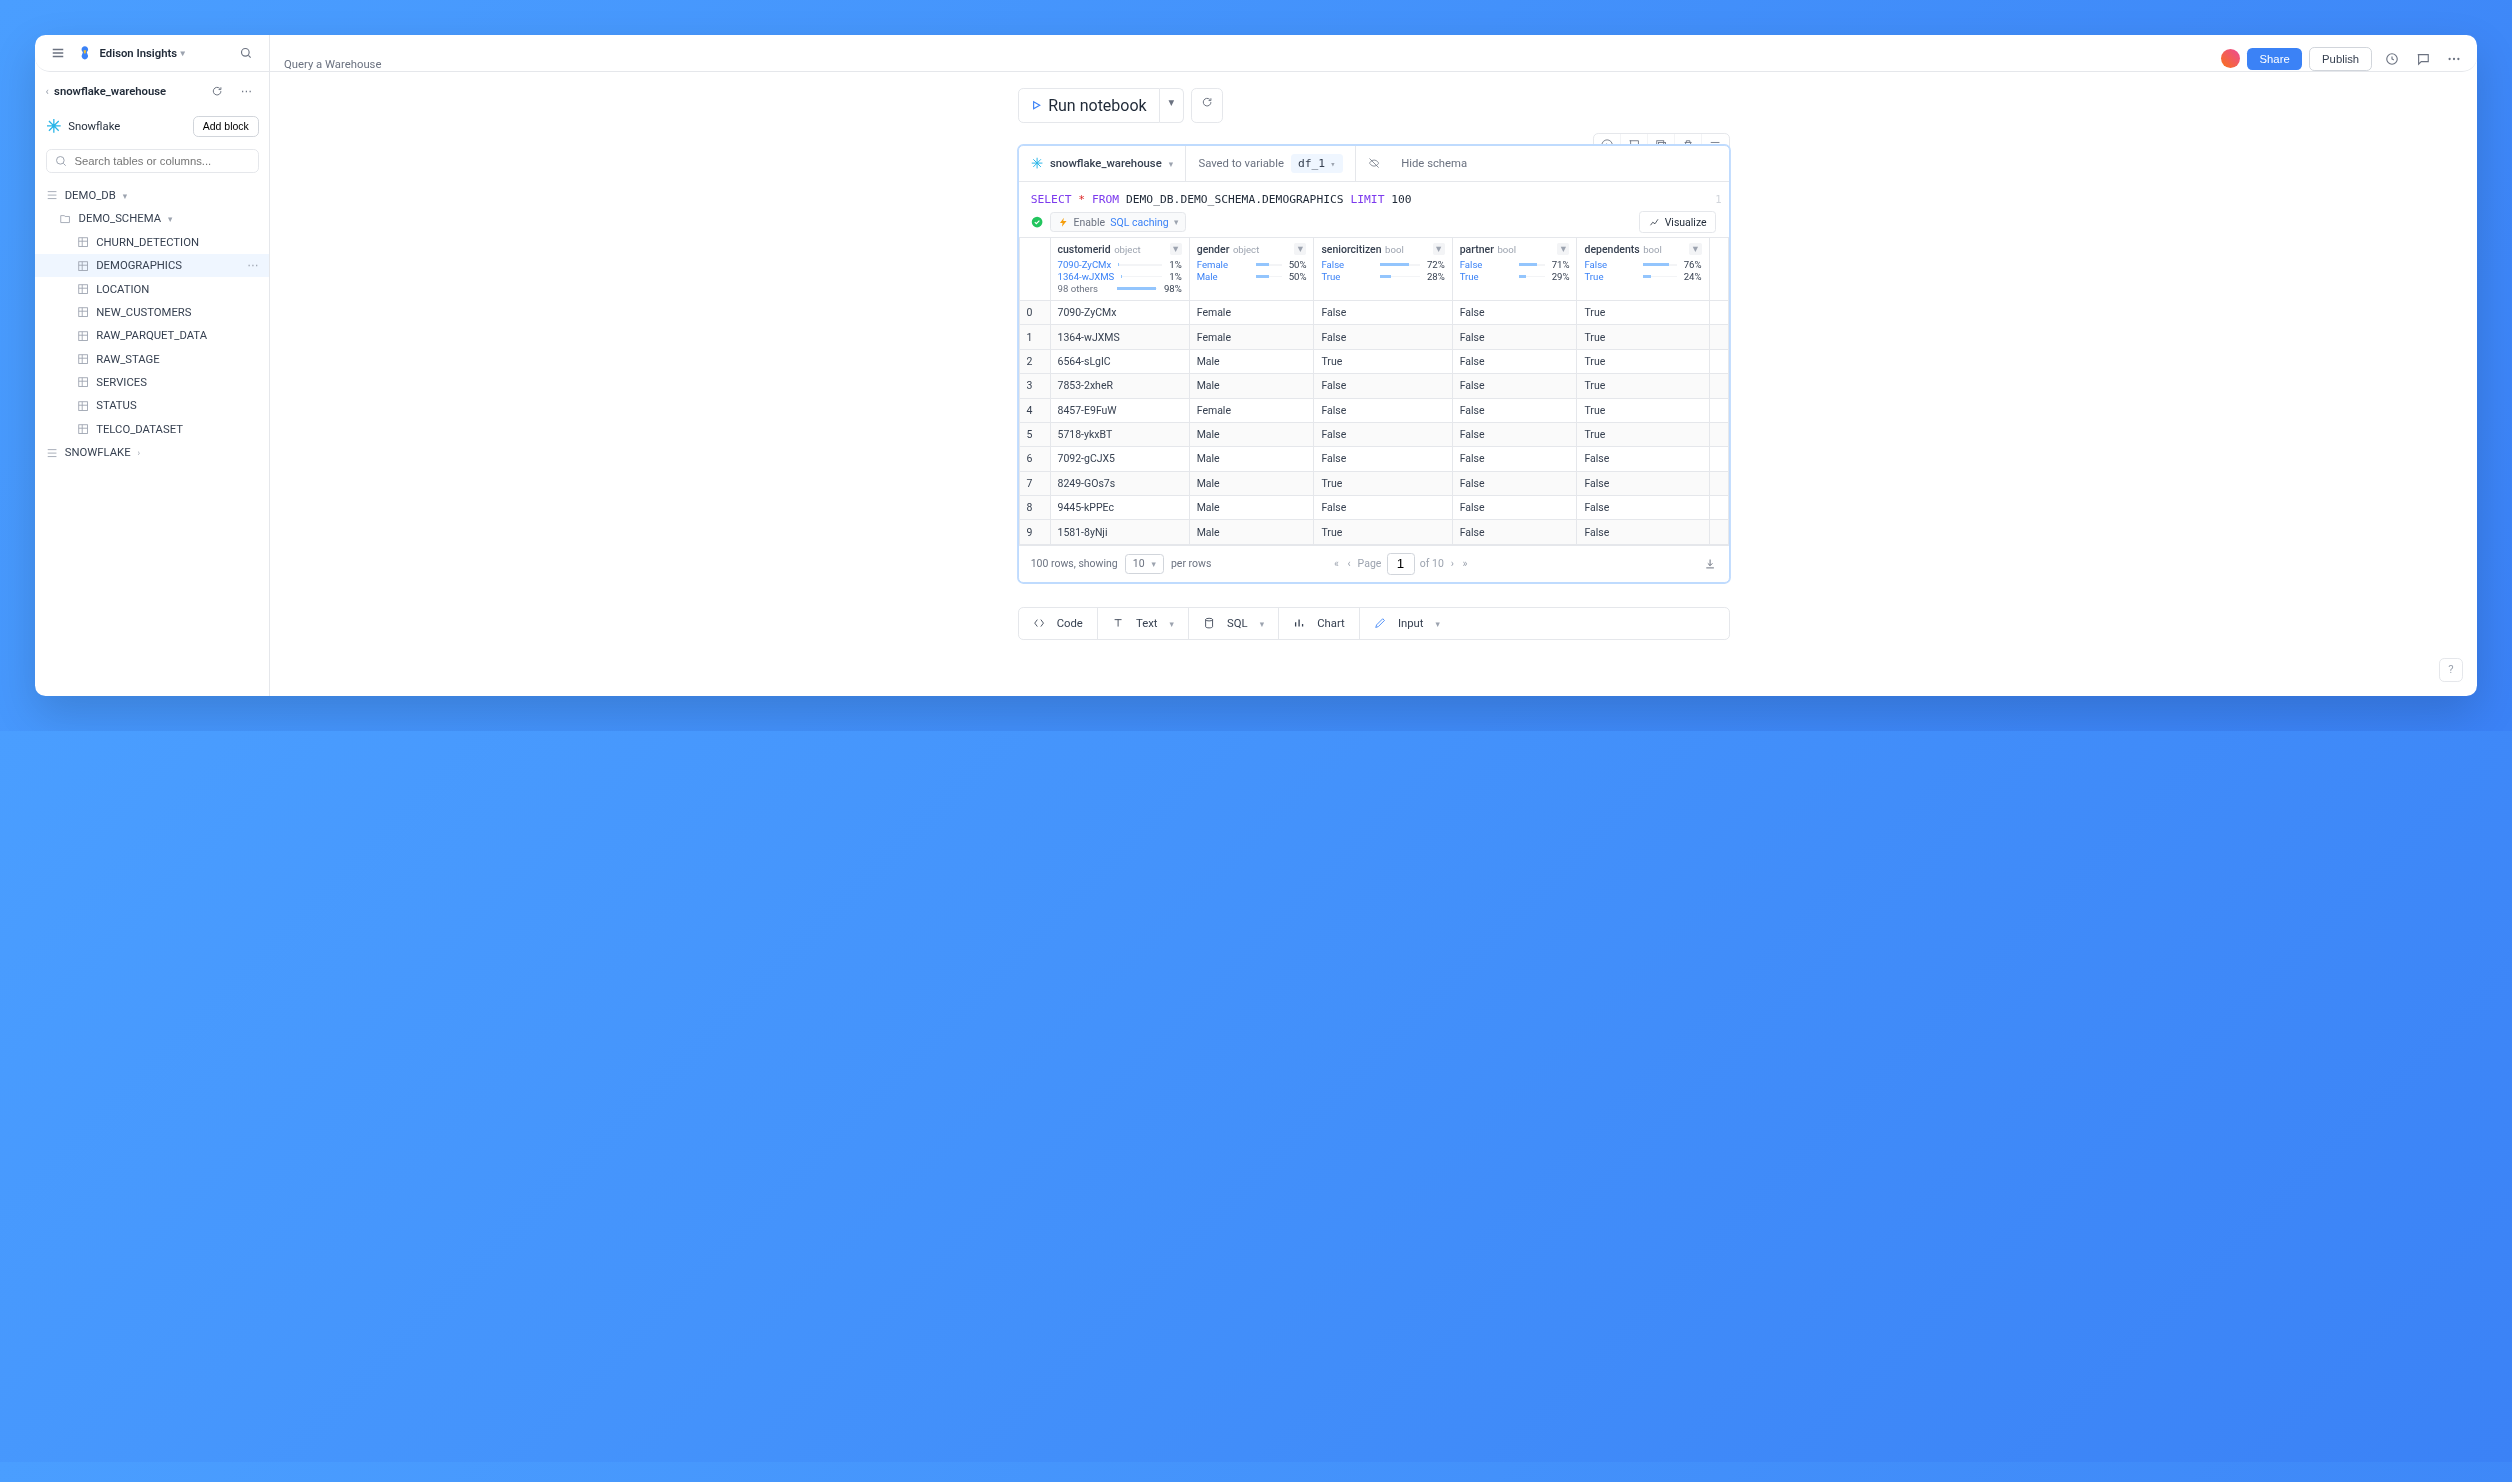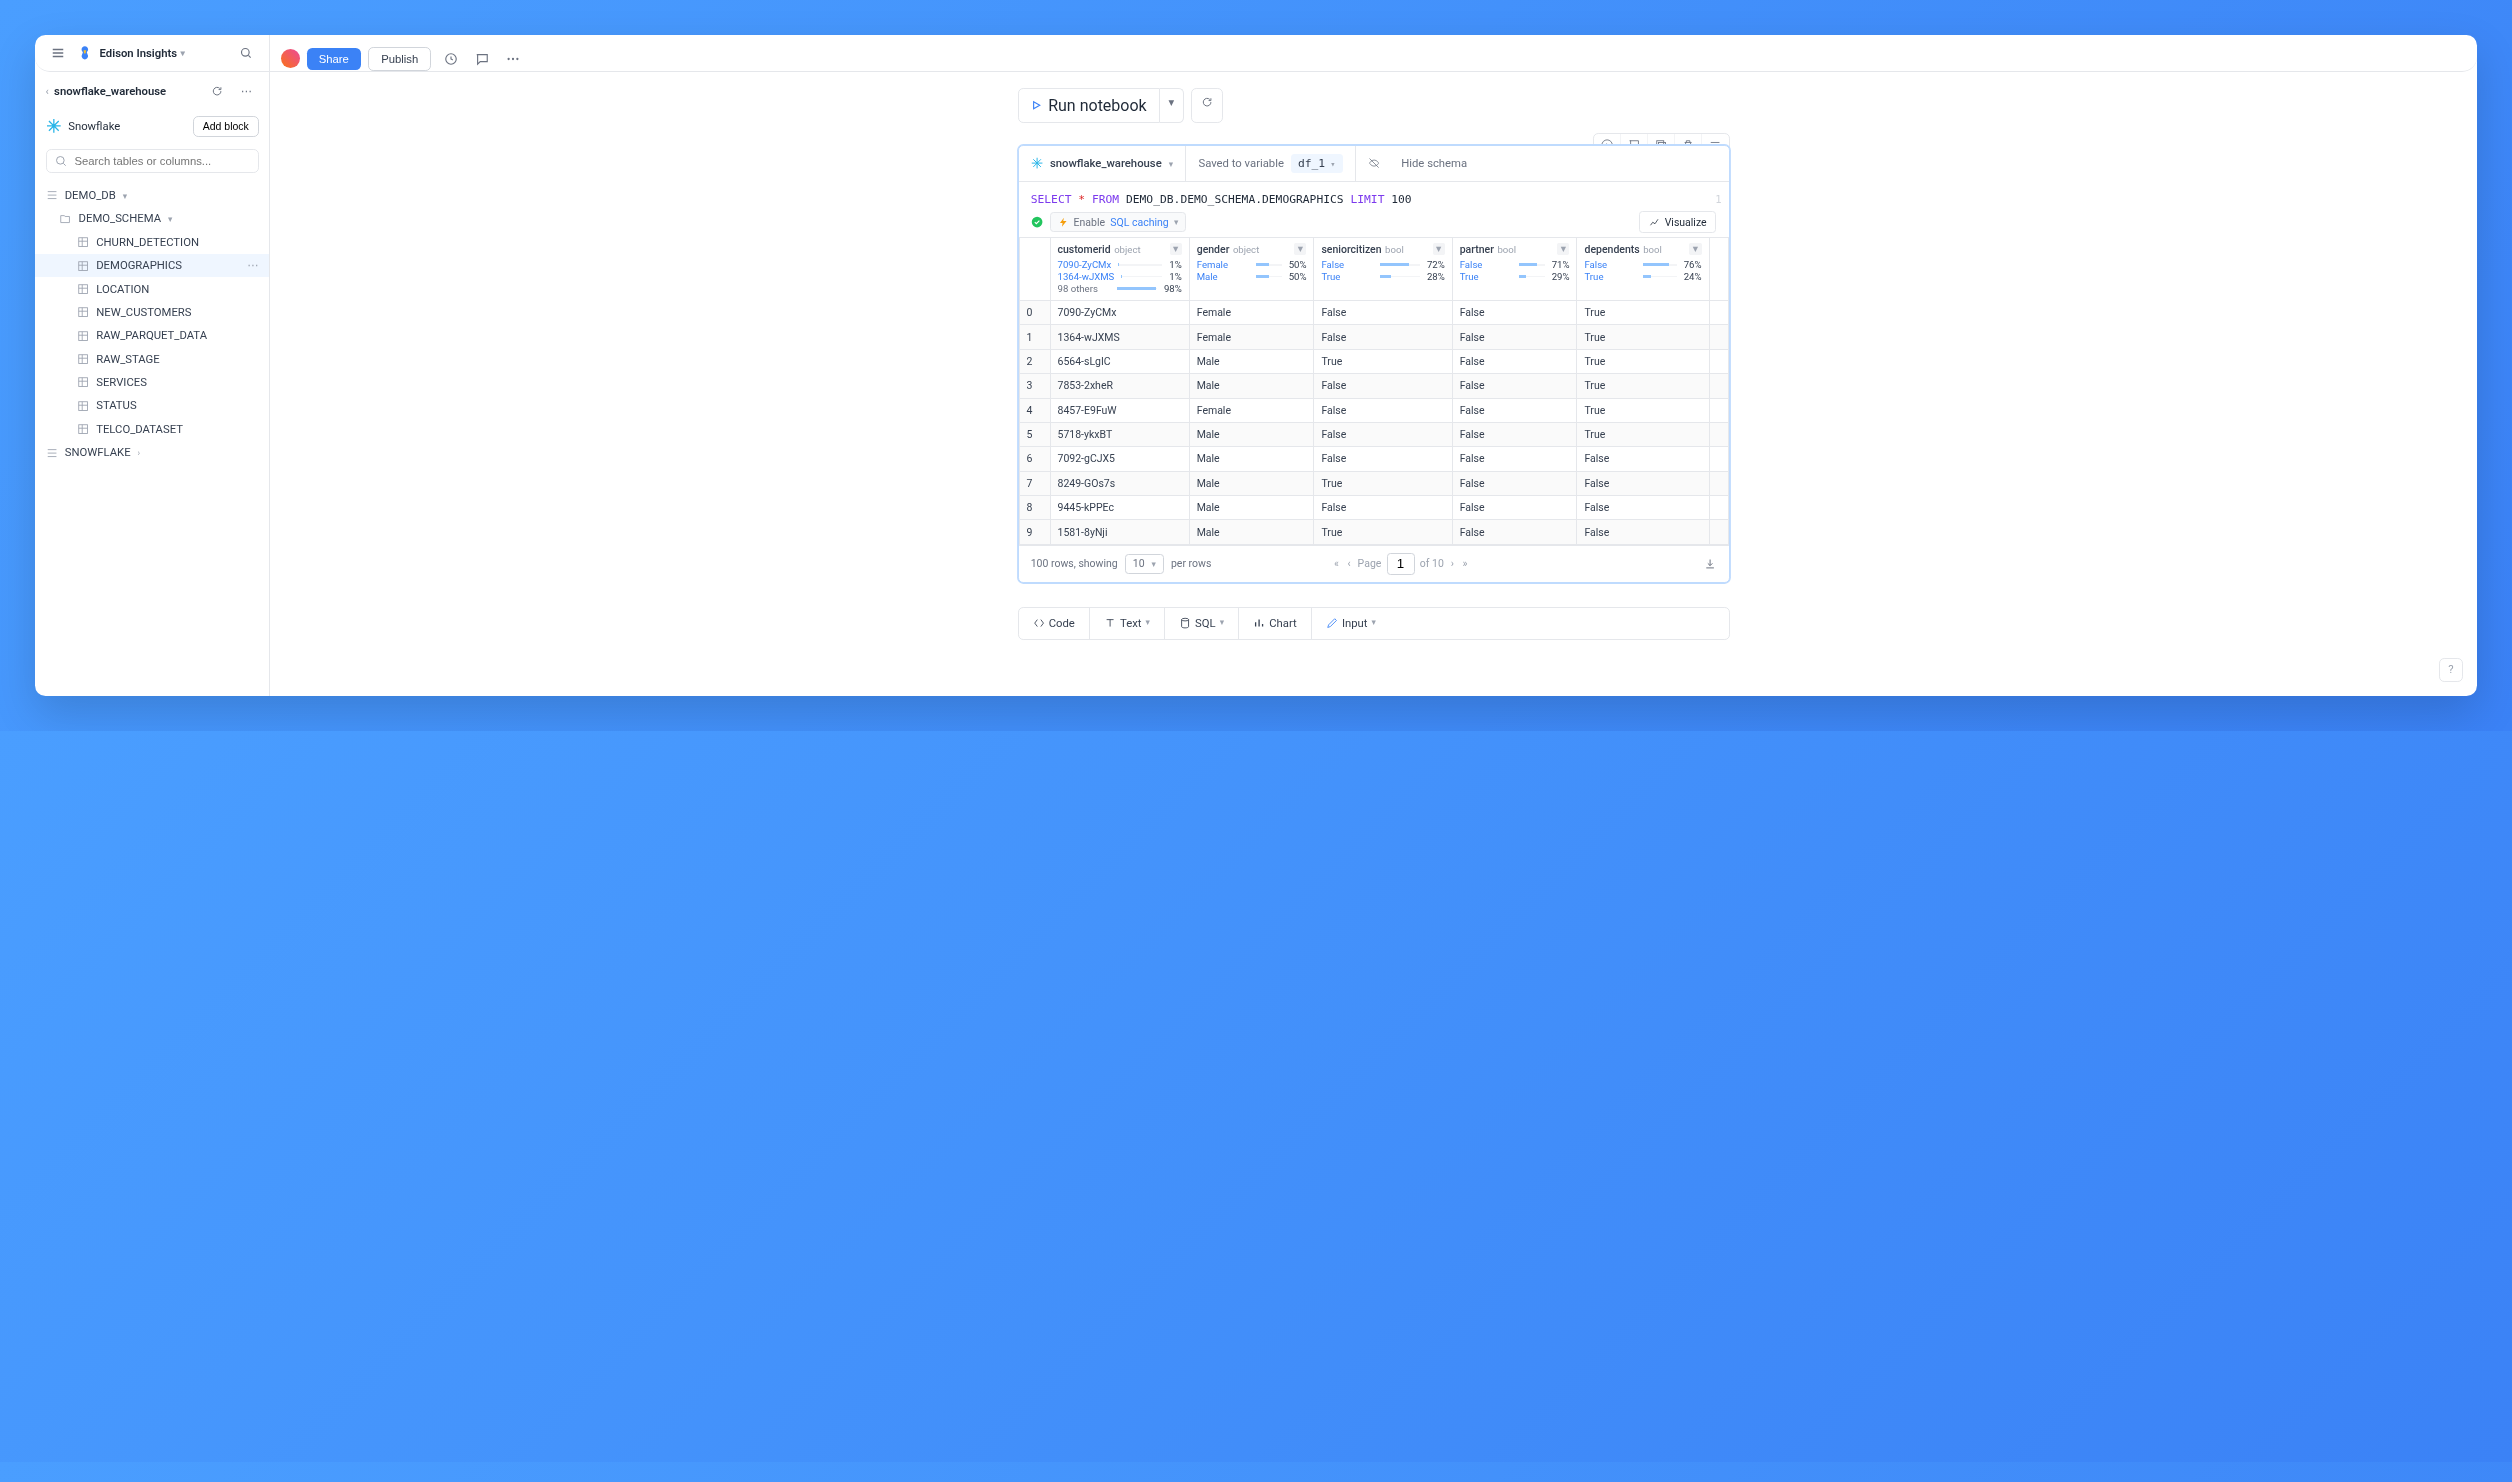--- a/index.html
+++ b/index.html
@@ -80,21 +80,21 @@
 .idx-col { width: 31px; text-align: center; color: #6b7280; background: #fafafa; }
 .table tbody tr:nth-child(even) td { background: #fafafa; }
 .table tbody td { color: #374151; }
 .footer-row { display: flex; align-items: center; gap: 7px; padding: 7px 12.2px; border-top: 0.9px solid #e5e7eb; font-size: 10.5px; color: #6b7280; }
 .per-page { border: 0.9px solid #d1d5db; border-radius: 3.5px; padding: 2.6px 7px; display: flex; align-items: center; gap: 7px; }
 .page-input { width: 28px; padding: 2.6px 5.2px; border: 0.9px solid #d1d5db; border-radius: 3.5px; text-align: center; }
 .pager { display: flex; gap: 5.2px; color: #9ca3af; margin-left:auto; margin-right:auto; align-items:center;}
 .pager .pg-btn { cursor: pointer; padding: 1.7px; }
 .download-icon { margin-left: auto; color: #6b7280; cursor: pointer; }
 .block-palette { display: flex; border: 0.9px solid #e5e7eb; border-radius: 5.2px; margin-top: 24.4px; overflow: hidden; }
-.palette-item { padding: 8.7px 14px; display: flex; gap: 4px; font-size: 11.3px; cursor: pointer; border-right: 0.9px solid #e5e7eb; color: #374151; }
+.palette-item { padding: 8.7px 14px; display: flex; align-items: center; gap: 12px; font-size: 11.3px; cursor: pointer; border-right: 0.9px solid #e5e7eb; color: #374151; }
 .palette-item:last-child { border-right: none; flex: 1; }
 .help-fab { position: absolute; bottom: 14px; right: 14px; width: 24.4px; height: 24.4px; border: 0.9px solid #e5e7eb; border-radius: 5.2px; display: flex; align-items: center; justify-content: center; color: #9ca3af; cursor: pointer; background: #fff; }
 .rel { position: relative; }
 svg { display: block; }
 </style>
 </head>
 <body>
 
 <div class="app rel">
   <div class="topbar">
@@ -113,20 +113,21 @@
           <span class="chevron">▾</span>
         </div>
       <div style="flex:1"></div>
       <div class="icon-btn">
           <svg width="12.2" height="12.2" viewBox="0 0 16 16">
             <circle cx="7" cy="7" r="5" stroke="currentColor" stroke-width="1.5" fill="none"></circle>
             <path d="M11 11l3 3" stroke="currentColor" stroke-width="1.5"></path>
           </svg>
         </div>
     </div>
+    <div class="topbar-title">Query a Warehouse</div>
     <div class="topbar-right">
       <div class="avatar"></div>
       <button class="btn btn-primary">Share</button>
       <button class="btn btn-outline">Publish</button>
       <div class="icon-btn">
           <svg width="14" height="14" viewBox="0 0 16 16">
             <circle cx="8" cy="8" r="6" stroke="currentColor" stroke-width="1.3" fill="none"></circle>
             <path d="M8 5v3l2 1" stroke="currentColor" stroke-width="1.3" fill="none"></path>
           </svg>
         </div>

